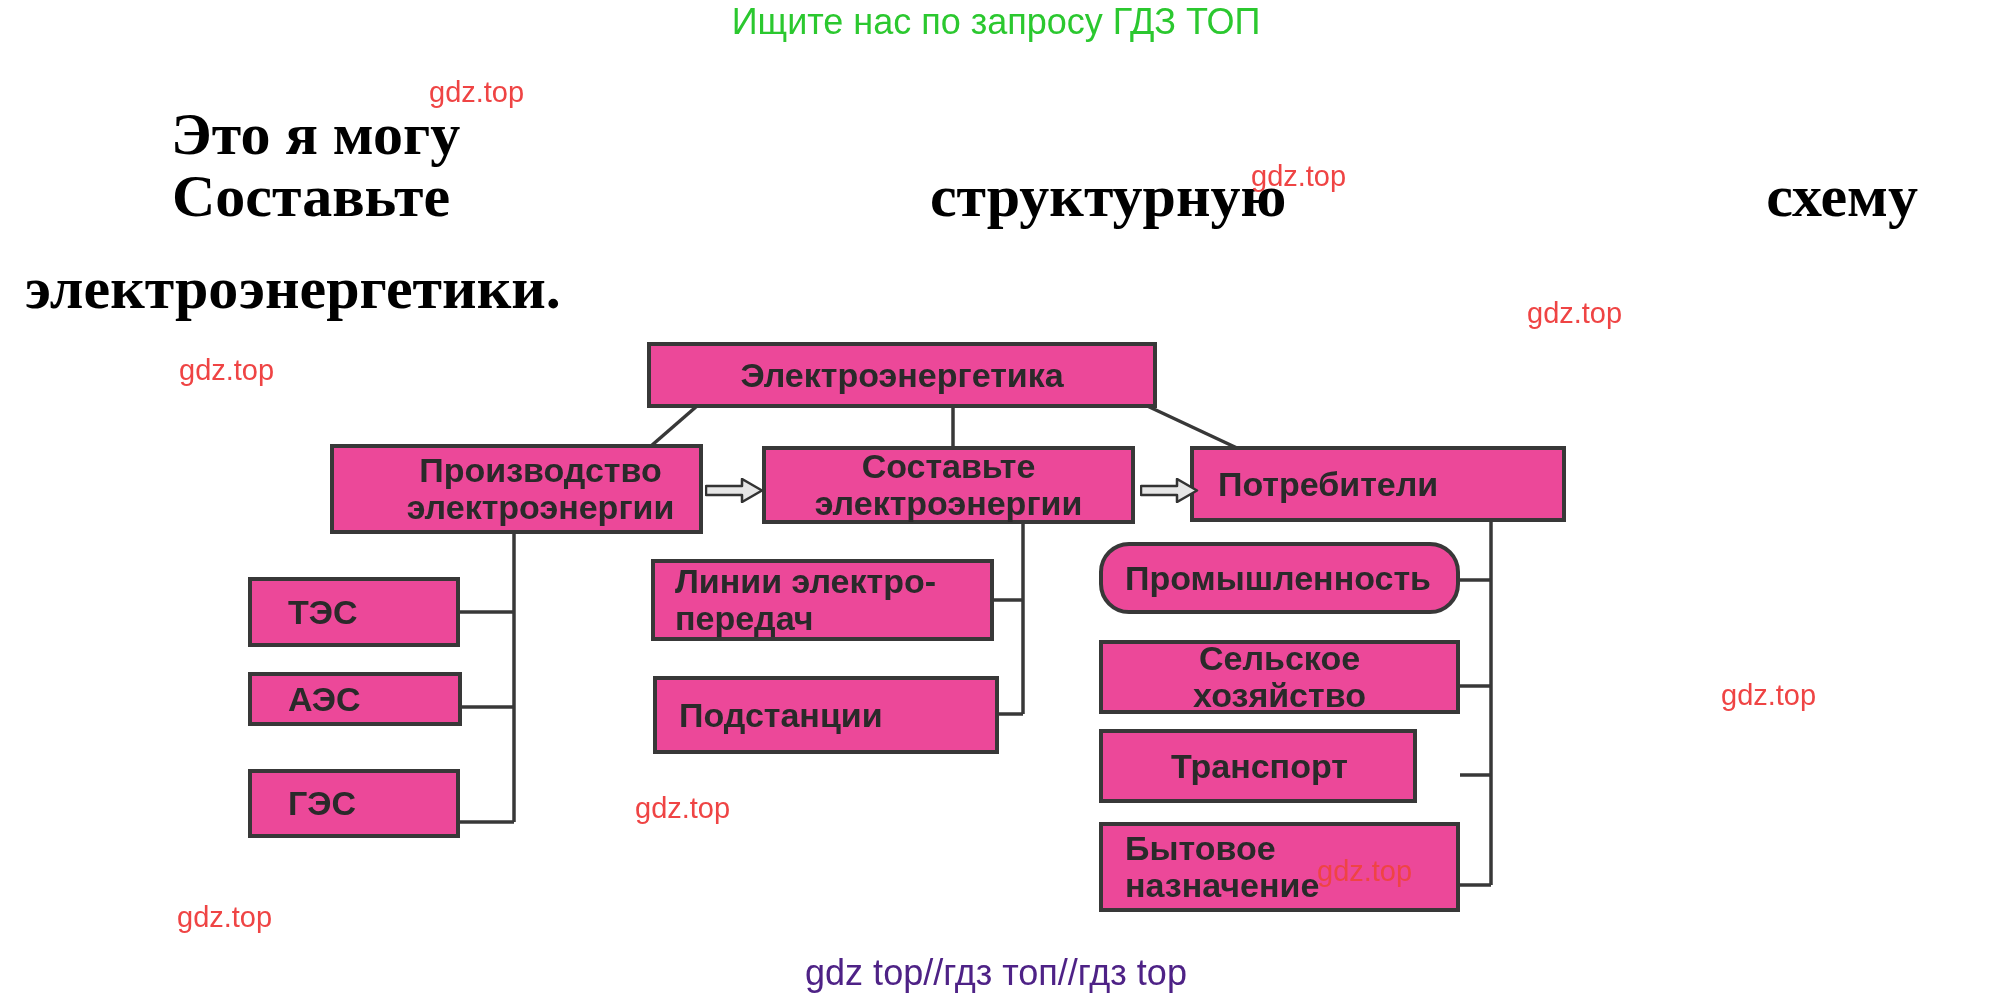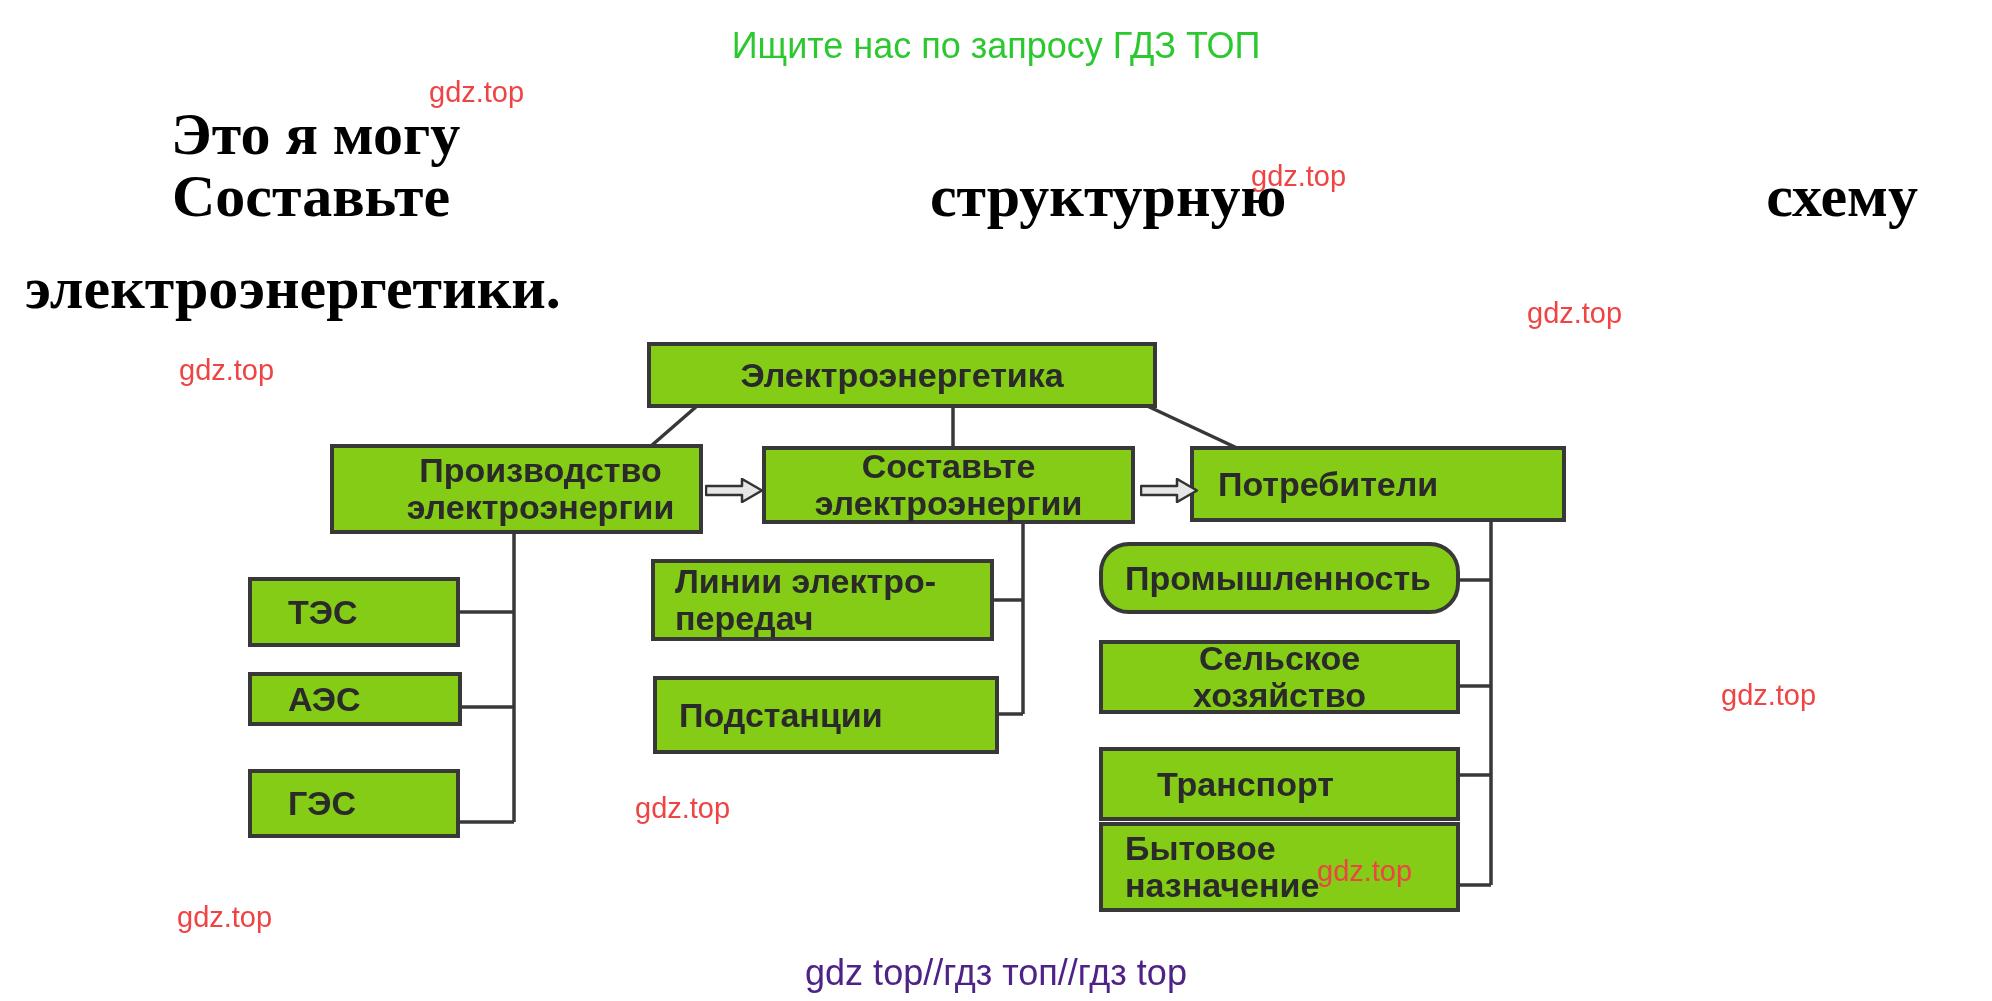--- a/index.html
+++ b/index.html
@@ -12,21 +12,20 @@
   }
   .abs { position: absolute; }
 
   
   .promo {
     left: 0; right: 0; top: 1px;
     text-align: center;
     font-size: 36px;
     color: #2bc82f;
     font-family: "Liberation Sans", sans-serif;
-    margin-top: 24px;
   }
 
   
   .wm {
     color: #ef4444;
     font-size: 29px;
     font-family: "Liberation Sans", sans-serif;
     z-index: 5;
   }
 
@@ -41,21 +40,21 @@
     left: 172px; right: 74px; top: 162px;
     display: flex; justify-content: space-between;
     font-size: 60px;
   }
   .q-line2 { left: 25px; top: 254px; font-size: 60px; }
 
   
   .connectors { left: 0; top: 0; z-index: 1; }
   .dbox {
     position: absolute;
-    background: #84cc16;
+    background: #ec4899;
     border: 4px solid #383838;
     box-sizing: border-box;
     display: flex;
     align-items: center;
     color: #2a2a2a;
     font-size: 34px;
     font-weight: bold;
     line-height: 1.08;
     white-space: pre-line;
     z-index: 2;
@@ -131,21 +130,21 @@
 <div class="dbox" style="left:248px; top:672px; width:214px; height:54px; padding-left:36px;">АЭС</div>
 <div class="dbox" style="left:248px; top:769px; width:212px; height:69px; padding-left:36px;">ГЭС</div>
 
 <div class="dbox" style="left:651px; top:559px; width:343px; height:82px; padding-left:20px;">Линии электро-
 передач</div>
 <div class="dbox" style="left:653px; top:676px; width:346px; height:78px; padding-left:22px;">Подстанции</div>
 
 <div class="dbox" style="left:1099px; top:542px; width:361px; height:72px; padding-left:22px;border-radius:30px;">Промышленность</div>
 <div class="dbox center" style="left:1099px; top:640px; width:361px; height:74px;">Сельское
 хозяйство</div>
-<div class="dbox" style="left:1099px; top:729px; width:361px; height:74px; padding-left:54px;margin-top:18px;">Транспорт</div>
+<div class="dbox" style="left:1099px; top:729px; width:318px; height:74px; padding-left:68px;">Транспорт</div>
 <div class="dbox" style="left:1099px; top:822px; width:361px; height:90px; padding-left:22px;">Бытовое
 назначение</div>
 
 <svg class="abs arrow-wrap" style="left:705px; top:478px;" width="60" height="25">
   <polygon points="1,8 37,8 37,1 57,12.5 37,24 37,17 1,17" fill="#e6e6e6" stroke="#333333" stroke-width="2.5" stroke-linejoin="round"></polygon>
 </svg>
 <svg class="abs arrow-wrap" style="left:1140px; top:478px;" width="60" height="25">
   <polygon points="1,8 37,8 37,1 57,12.5 37,24 37,17 1,17" fill="#e6e6e6" stroke="#333333" stroke-width="2.5" stroke-linejoin="round"></polygon>
 </svg>
 

